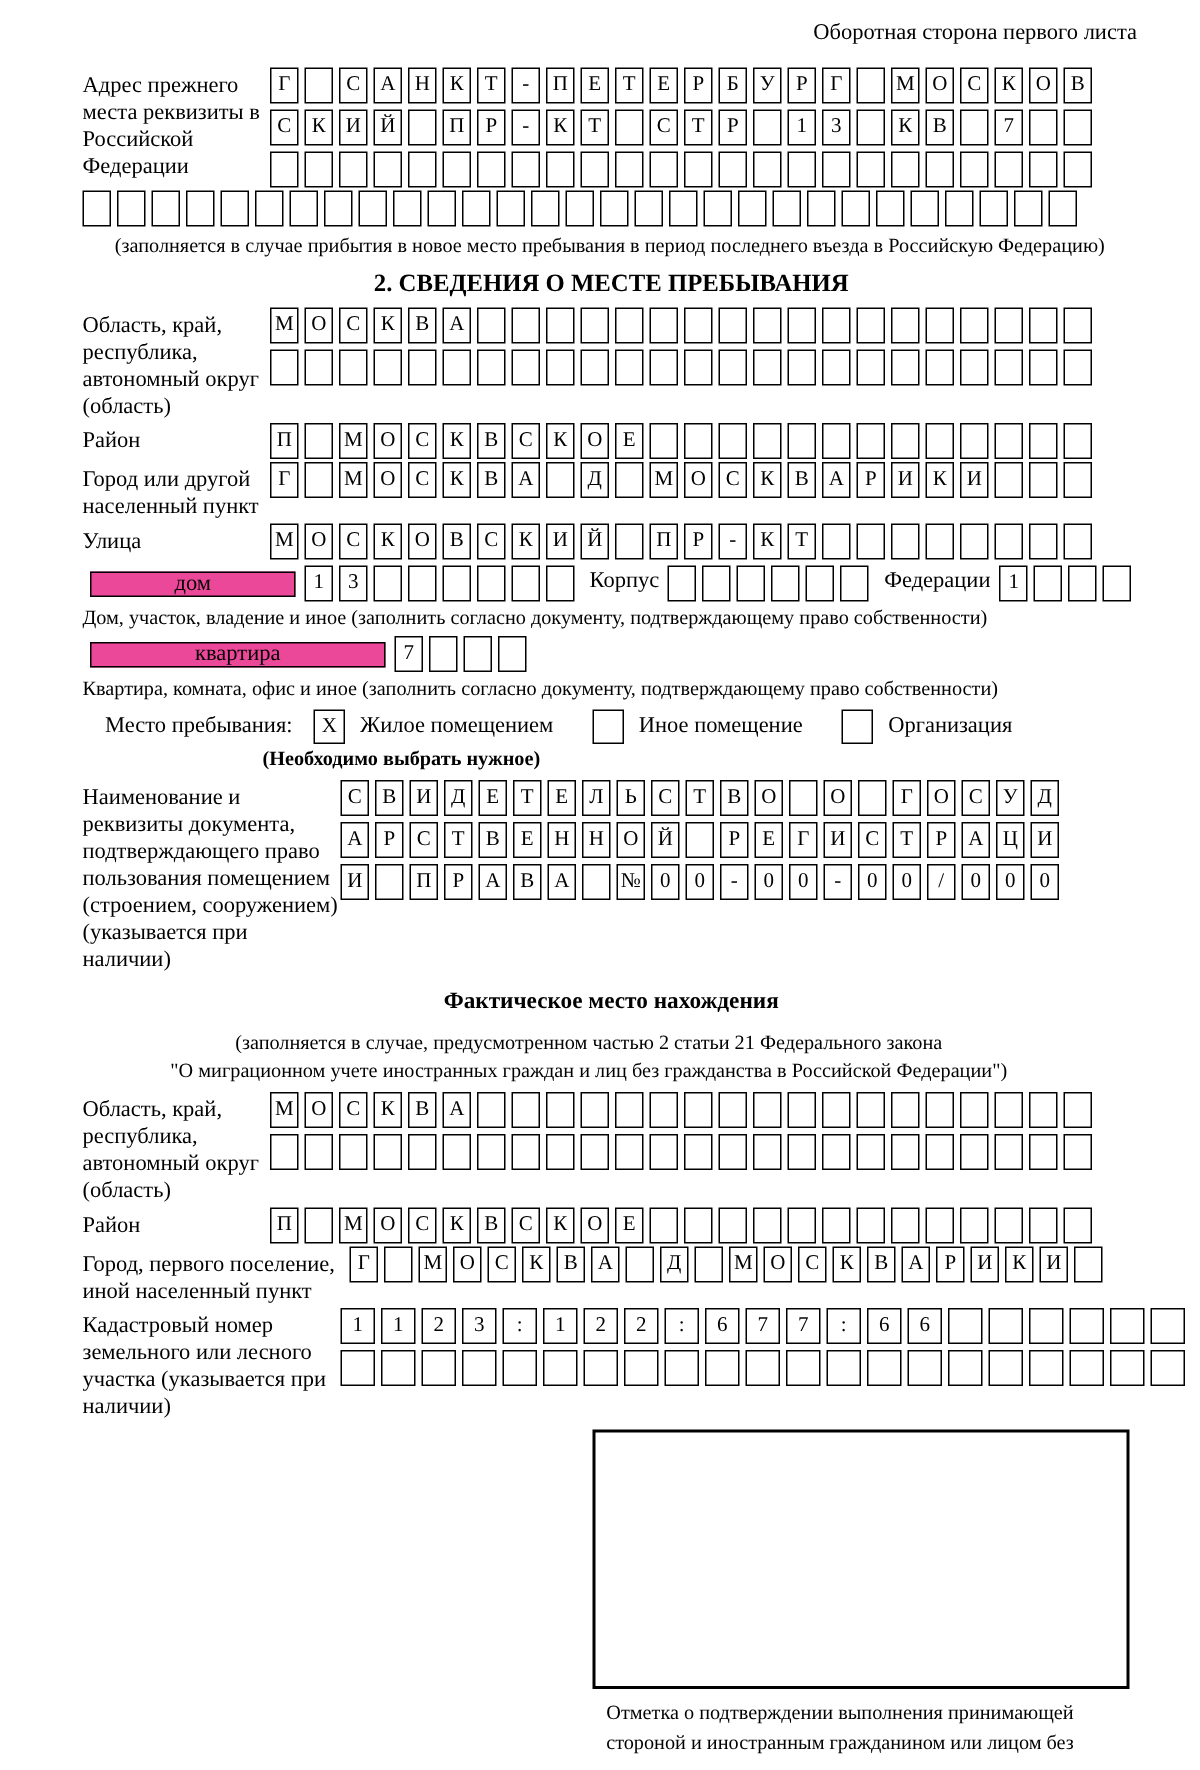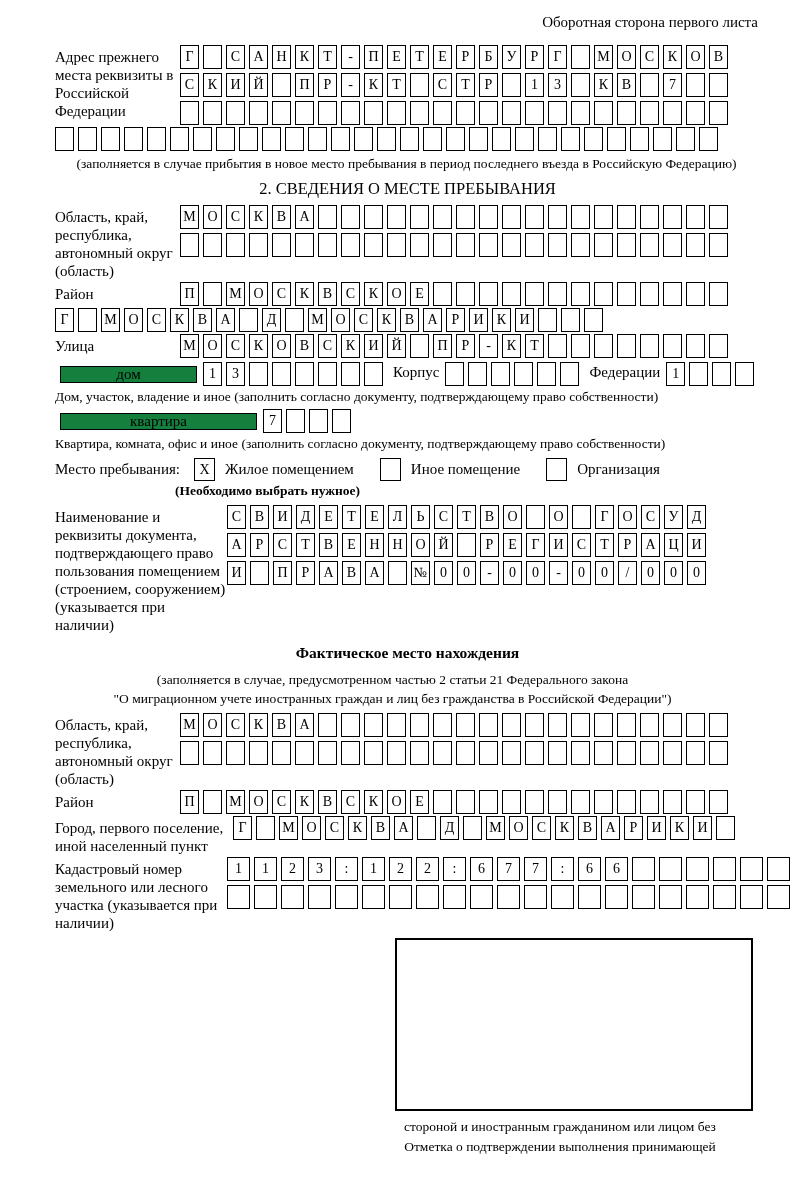--- a/index.html
+++ b/index.html
@@ -25,33 +25,33 @@
     display:flex;align-items:center;justify-content:center;
     font-size:14px;line-height:1;flex:0 0 auto;background:#fff;
   }
   .cell.wide-cell{width:23px;}
   .mb4{margin-bottom:4px;}
 
   .caption{font-size:13.5px;line-height:17px;}
   .caption.center{text-align:center;}
   .caption.indent{margin-left:-20px;padding-left:18px;}
 
-  h2.sec-title{font-size:16.5px;text-align:center;margin:7px 0 6px 0;font-weight:normal;}
+  h2.sec-title{font-size:16.5px;text-align:center;margin:7px 0 6px 0;font-weight:bold;}
   .fact-title{font-size:15.5px;text-align:center;font-weight:bold;margin:10px 0 8px 0;}
 
   .widebox{
     border:1.6px solid #000;height:17px;box-sizing:border-box;
     display:flex;align-items:center;justify-content:center;
-    font-size:15px;flex:0 0 auto;margin-right:6px;background:#15803d;
+    font-size:15px;flex:0 0 auto;margin-right:6px;background:#ec4899;
   }
   .dom-row{display:flex;align-items:center;margin:4px 0 2px 5px;}
   .dom-row .boxrow{margin-right:6px;}
   .inline-lbl{font-size:15px;margin:0 6px 4px 4px;white-space:nowrap;}
 
-  .mesto-row{display:flex;align-items:center;font-size:15px;margin:6px 0 0 0;}
+  .mesto-row{display:flex;align-items:center;font-size:15px;margin:6px 0 0 15px;}
   .checkbox{
     width:21px;height:23px;border:1.6px solid #000;box-sizing:border-box;
     display:flex;align-items:center;justify-content:center;
     font-size:14px;flex:0 0 auto;background:#fff;
   }
   .mesto-row .opt-label{margin:0 26px 0 10px;}
   .mesto-note{font-size:13.5px;margin:2px 0 6px 120px;font-weight:bold;}
 
   .fact-cap{text-align:center;font-size:13.5px;line-height:19px;margin-left:-30px;}
 
@@ -268,20 +268,21 @@
         <span class="cell"></span>
         <span class="cell"></span>
         <span class="cell"></span>
         <span class="cell"></span>
         <span class="cell"></span>
         <span class="cell"></span>
       </div>
   </div>
 
   <div class="frow">
+    <div class="flabel w125">Город или другой населенный пункт</div>
     <div class="boxrow">
         <span class="cell">Г</span>
         <span class="cell"></span>
         <span class="cell">М</span>
         <span class="cell">О</span>
         <span class="cell">С</span>
         <span class="cell">К</span>
         <span class="cell">В</span>
         <span class="cell">А</span>
         <span class="cell"></span>
@@ -628,18 +629,18 @@
           <span class="cell wide-cell"></span>
           <span class="cell wide-cell"></span>
           <span class="cell wide-cell"></span>
           <span class="cell wide-cell"></span>
         </div>
     </div>
   </div>
 
   <div class="stamp-box"></div>
   <div class="stamp-caption">
+    <div>Отметка о подтверждении выполнения принимающей</div>
     <div>стороной и иностранным гражданином или лицом без</div>
-    <div>Отметка о подтверждении выполнения принимающей</div>
 
   </div>
 
 </div>
 
 </body></html>

